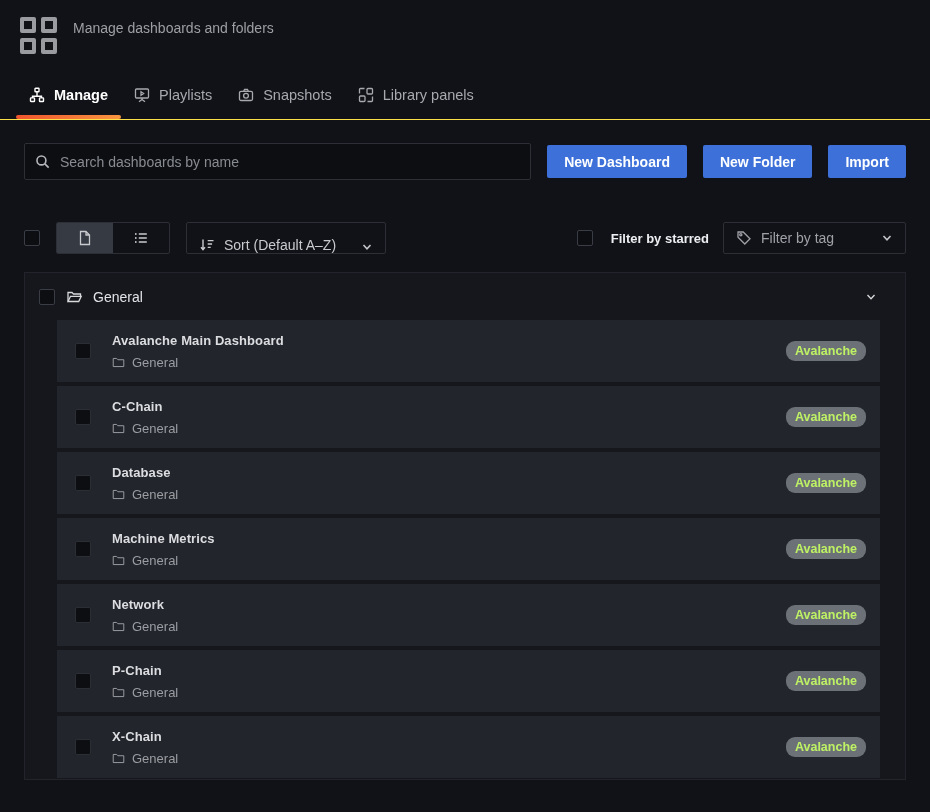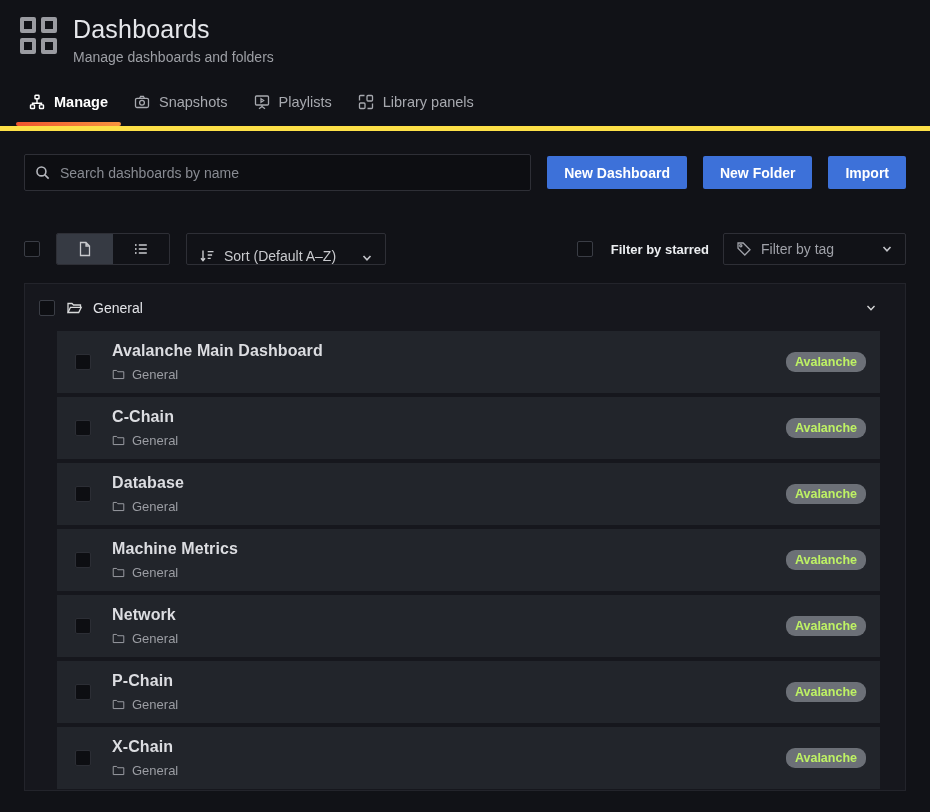--- a/index.html
+++ b/index.html
@@ -13,21 +13,21 @@
   body{background:var(--bg);font-family:"Liberation Sans",sans-serif;color:var(--text);}
 
   
   .page-header{display:flex;align-items:flex-start;gap:16px;padding:15px 24px 0 20px;}
   .apps-icon{display:grid;grid-template-columns:16px 16px;grid-template-rows:16px 16px;gap:5px;margin-top:2px;}
   .apps-icon span{border:4px solid #9a9ba1;border-radius:2px;}
   .page-header h1{font-size:25px;font-weight:500;color:#e6e7eb;letter-spacing:.2px;}
   .page-header .subtitle{font-size:14px;color:var(--text-dim);margin-top:5px;}
 
   
-  .tabs{display:flex;align-items:flex-end;margin-top:30px;padding-left:16px;border-bottom:5px solid #fde047;height:36px;}
+  .tabs{display:flex;align-items:flex-end;margin-top:30px;padding-left:16px;border-bottom:1px solid #fde047;height:36px;}
   .tab{display:flex;align-items:center;gap:9px;padding:0 13px 12px;font-size:14.5px;color:#a7a9af;cursor:pointer;position:relative;height:36px;}
   .tab svg{stroke:#a7a9af;fill:none;stroke-width:1.3;}
   .tab.active{color:#fff;font-weight:700;}
   .tab.active svg{stroke:#fff;stroke-width:1.4;}
   .tab.active::after{content:"";position:absolute;left:0;right:0;bottom:0;height:4px;border-radius:2px;
     background:linear-gradient(90deg,var(--underline-start),var(--underline-end));}
 
   
   .search-row{display:flex;align-items:center;margin:23px 24px 0;}
   .search-wrap{position:relative;width:507px;height:37px;}
@@ -61,66 +61,65 @@
   .section{margin:18px 24px 0;background:var(--section);border:1px solid var(--section-border);height:508px;}
   .section-header{display:flex;align-items:center;height:47px;padding:0 28px 0 14px;cursor:pointer;}
   .section-header svg{margin-left:11px;stroke:#d8d9da;fill:none;stroke-width:1.3;}
   .section-header .folder-name{margin-left:10px;font-size:14px;color:#e2e3e7;}
   .section-header .chev{margin-left:auto;}
 
   .dash-list{padding:0 25px 0 32px;}
   .dash-row{display:flex;align-items:center;height:62px;background:var(--row);margin-bottom:4px;padding:0 14px 0 18px;cursor:pointer;}
   .dash-row .checkbox{border-color:#2c2e35;margin-right:21px;}
   .dash-info{display:flex;flex-direction:column;justify-content:center;gap:7px;}
-  .dash-title{font-size:16px;font-weight:700;color:#dcdde1;letter-spacing:.1px;}
+  .dash-title{font-size:13px;font-weight:700;color:#dcdde1;letter-spacing:.1px;}
   .dash-meta{display:flex;align-items:center;gap:7px;font-size:13px;color:#9b9da3;}
   .dash-meta svg{stroke:#9b9da3;fill:none;stroke-width:1.2;}
   .tag-badge{margin-left:auto;background:var(--tag);color:#bef264;font-size:12.5px;font-weight:700;
     padding:4px 9px;border-radius:9px;line-height:1;}
 </style>
 </head>
 <body>
 
 <header class="page-header">
   <span class="apps-icon">
       <span></span>
       <span></span>
       <span></span>
       <span></span>
     </span>
   <div>
-    <h1>Dashboards</h1>
     <div class="subtitle">Manage dashboards and folders</div>
   </div>
 </header>
 
 <nav class="tabs">
   <div class="tab active">
     <svg width="16" height="16" viewBox="0 0 16 16">
         <rect x="6" y="1.2" width="4" height="3.6" rx="0.6"></rect>
         <path d="M8 4.8 V7.6 M3.5 10.9 V9.2 h9 V10.9 M8 7.6 V9.2"></path>
         <rect x="1.5" y="10.9" width="4" height="3.6" rx="0.6"></rect>
         <rect x="10.5" y="10.9" width="4" height="3.6" rx="0.6"></rect>
       </svg>
     <span>Manage</span>
   </div>
   <div class="tab">
     <svg width="16" height="16" viewBox="0 0 16 16">
+        <rect x="1.5" y="2" width="13" height="9" rx="1"></rect>
+        <path d="M7 4.8 l2.6 1.7 L7 8.2 Z M8 11 v1.6 M5 14.8 L8 12.6 M11 14.8 L8 12.6"></path>
+      </svg>
+    <span>Playlists</span>
+  </div>
+  <div class="tab">
+    <svg width="16" height="16" viewBox="0 0 16 16">
         <path d="M5.6 4.3 l1-1.8 h2.8 l1 1.8"></path>
         <rect x="1.5" y="4.3" width="13" height="9.2" rx="1.5"></rect>
         <circle cx="8" cy="8.8" r="2.4"></circle>
       </svg>
     <span>Snapshots</span>
-  </div>
-  <div class="tab">
-    <svg width="16" height="16" viewBox="0 0 16 16">
-        <rect x="1.5" y="2" width="13" height="9" rx="1"></rect>
-        <path d="M7 4.8 l2.6 1.7 L7 8.2 Z M8 11 v1.6 M5 14.8 L8 12.6 M11 14.8 L8 12.6"></path>
-      </svg>
-    <span>Playlists</span>
   </div>
   <div class="tab">
     <svg width="16" height="16" viewBox="0 0 16 16">
         <rect x="9" y="1.5" width="5.5" height="5.5" rx="1"></rect>
         <rect x="1.5" y="9" width="5.5" height="5.5" rx="1"></rect>
         <path d="M6.5 1.5 H2.5 a1 1 0 0 0 -1 1 V6.5 M9.5 14.5 h4 a1 1 0 0 0 1 -1 V9.5"></path>
       </svg>
     <span>Library panels</span>
   </div>
 </nav>

